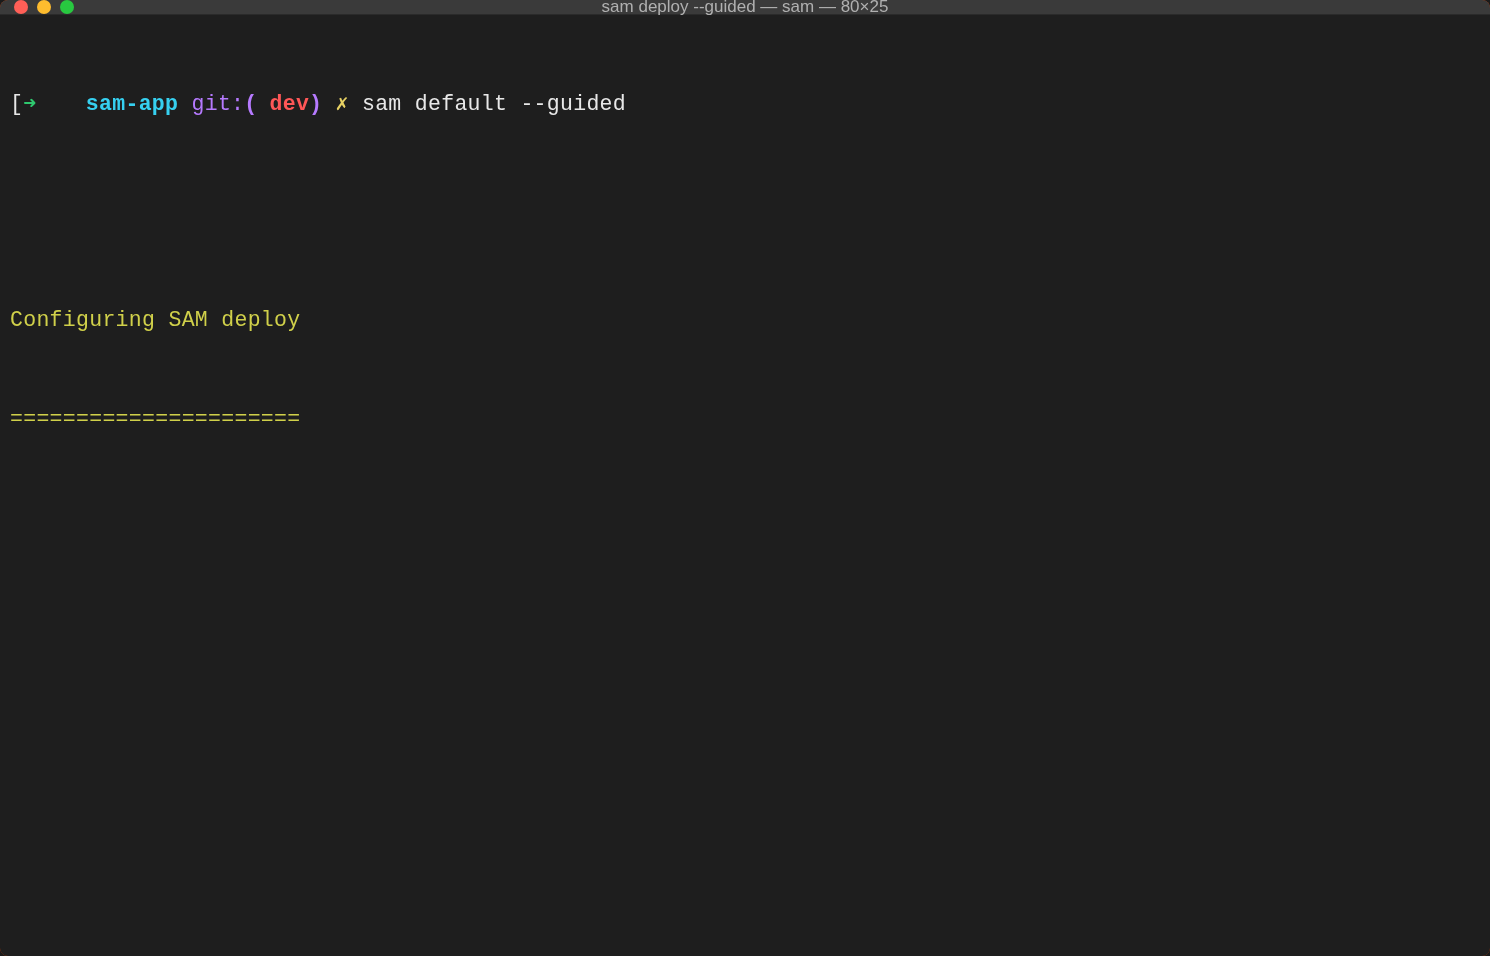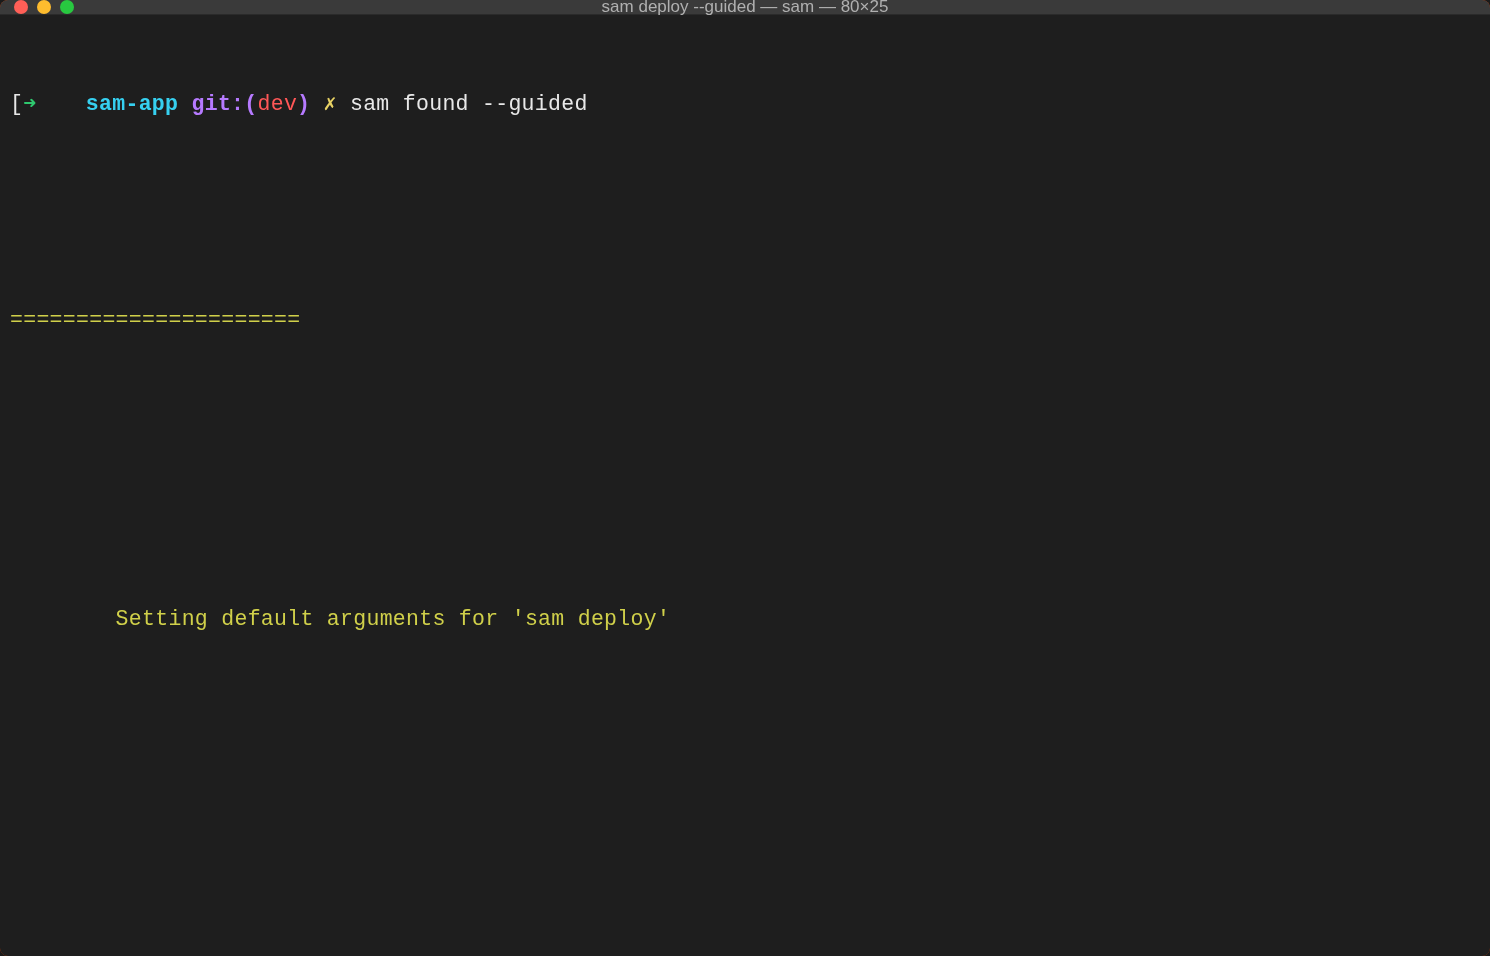--- a/index.html
+++ b/index.html
@@ -84,23 +84,23 @@
     
     .prompt-left {
       display: flex;
       align-items: baseline;
       gap: 0;
     }
     
     .bracket { color: #e8e8e8; }
     .arrow { color: #2ec86e; font-weight: bold; }
     .path { color: #36d0f0; font-weight: bold; margin-left: 23px; }
-    .git-label { color: #b67aff; font-weight: bold; }
+    .git-label { color: #b67aff; font-weight: normal; }
     .git-paren { color: #b67aff; font-weight: bold; }
-    .branch { color: #ff5757; font-weight: normal; }
+    .branch { color: #ff5757; font-weight: bold; margin-left: 12px; }
     .dirty { color: #e8d264; font-weight: bold; }
     .command { color: #e8e8e8; }
     .aws-ctx { color: #e8e8e8; }
     
     .section-header { color: #d0d04a; }
     .section-divider { color: #d0d04a; }
     .sub-header { color: #d0d04a; }
     
     .output-row { white-space: pre; }
     
@@ -121,28 +121,28 @@
       <div class="traffic-light tl-close"></div>
       <div class="traffic-light tl-min"></div>
       <div class="traffic-light tl-max"></div>
     </div>
     <div class="title-text">sam deploy --guided — sam — 80×25</div>
   </div>
 
   <div class="terminal-body">
     <div class="prompt-line">
       <span class="prompt-left">
-        <span class="bracket">[</span><span class="arrow">➜</span><span>  </span><span class="path">sam-app</span><span> </span><span class="git-label">git:</span><span class="git-paren">(</span><span class="branch">dev</span><span class="git-paren">)</span><span> </span><span class="dirty">✗</span><span> </span><span class="command">sam found --guided</span>
+        <span class="bracket">[</span><span class="arrow">➜</span><span>  </span><span class="path">sam-app</span><span> </span><span class="git-label">git:</span><span class="git-paren">(</span><span class="branch">dev</span><span class="git-paren">)</span><span> </span><span class="dirty">✗</span><span> </span><span class="command">sam default --guided</span>
       </span>
     </div>
     <div>&nbsp;</div>
+    <div class="section-header">Configuring SAM deploy</div>
     <div class="section-divider">======================</div>
     <div>&nbsp;</div>
     <div>&nbsp;</div>
-    <div class="output-row sub-header">        Setting default arguments for 'sam deploy'</div>
     
     
     
     
     
     
     
     
     
     

